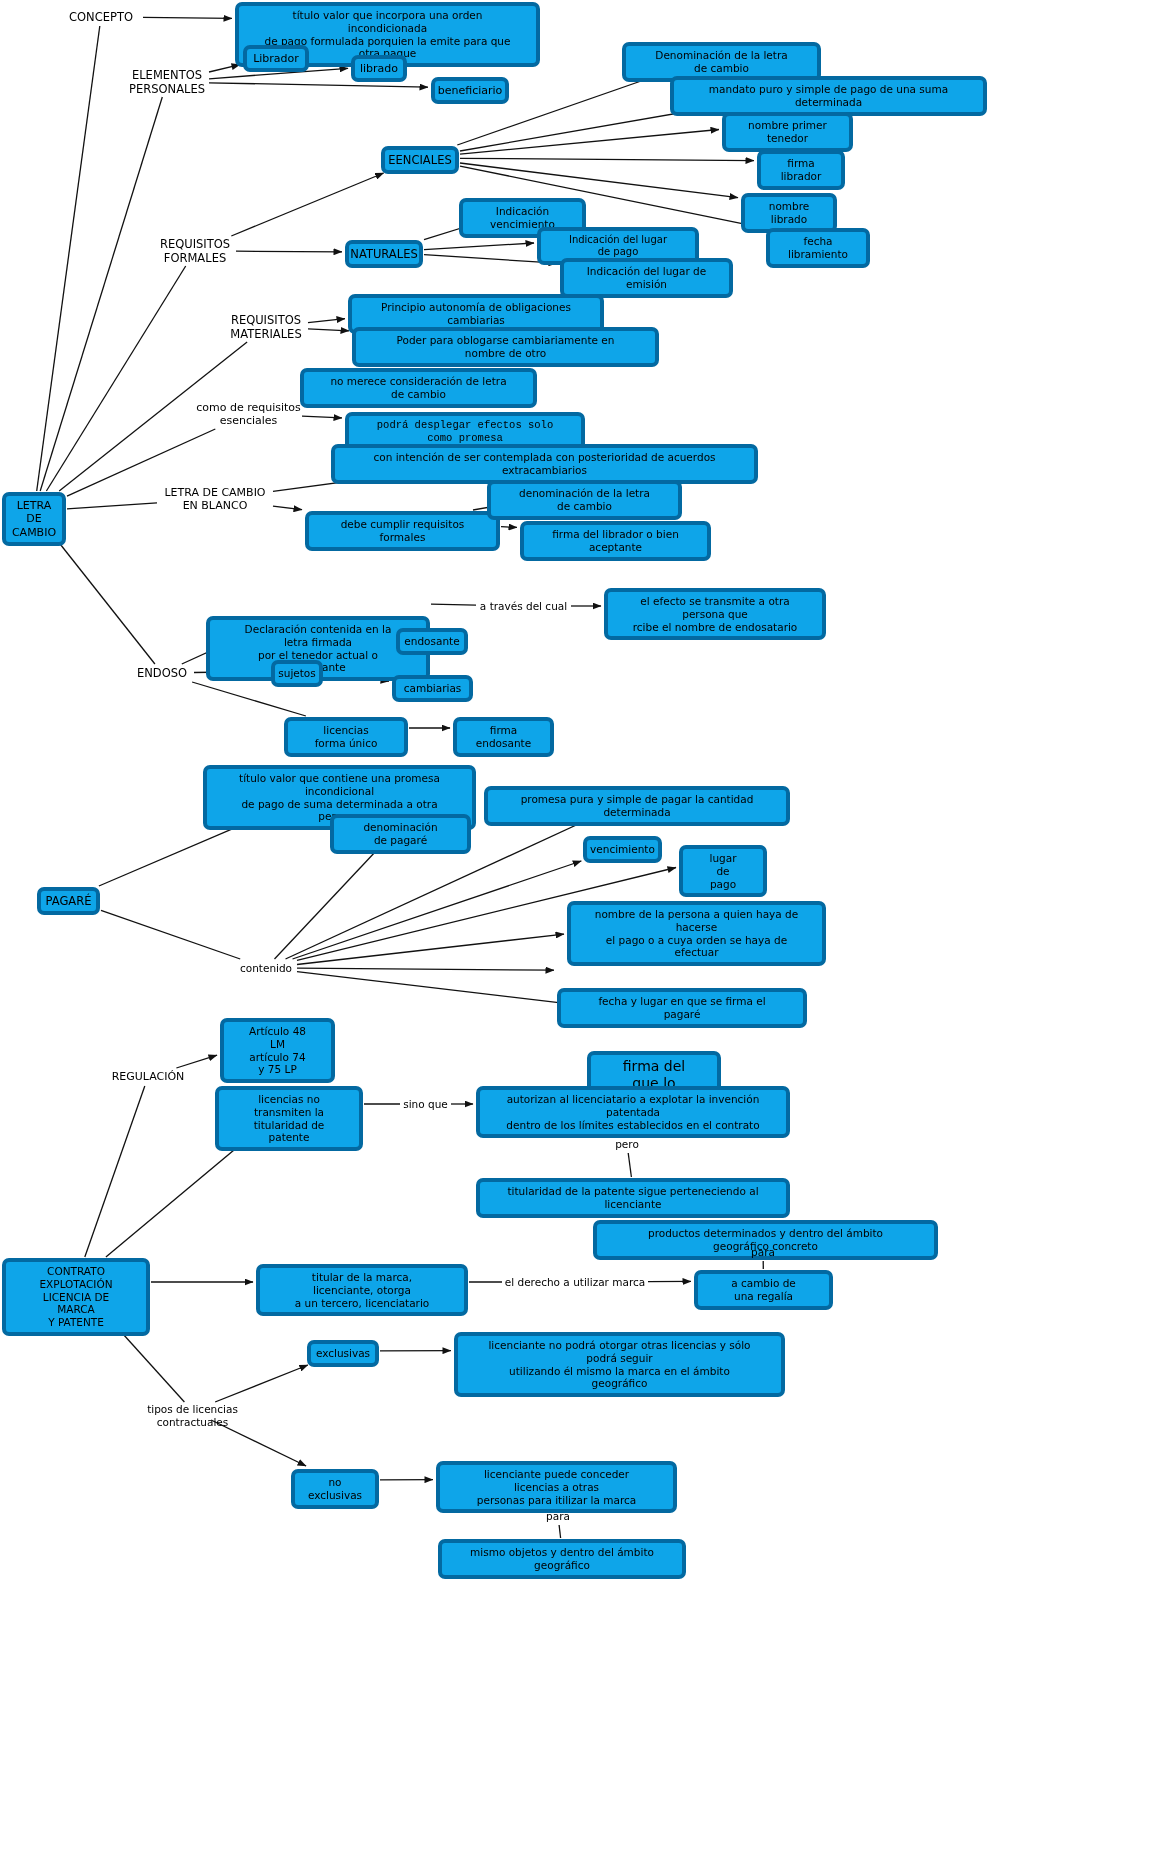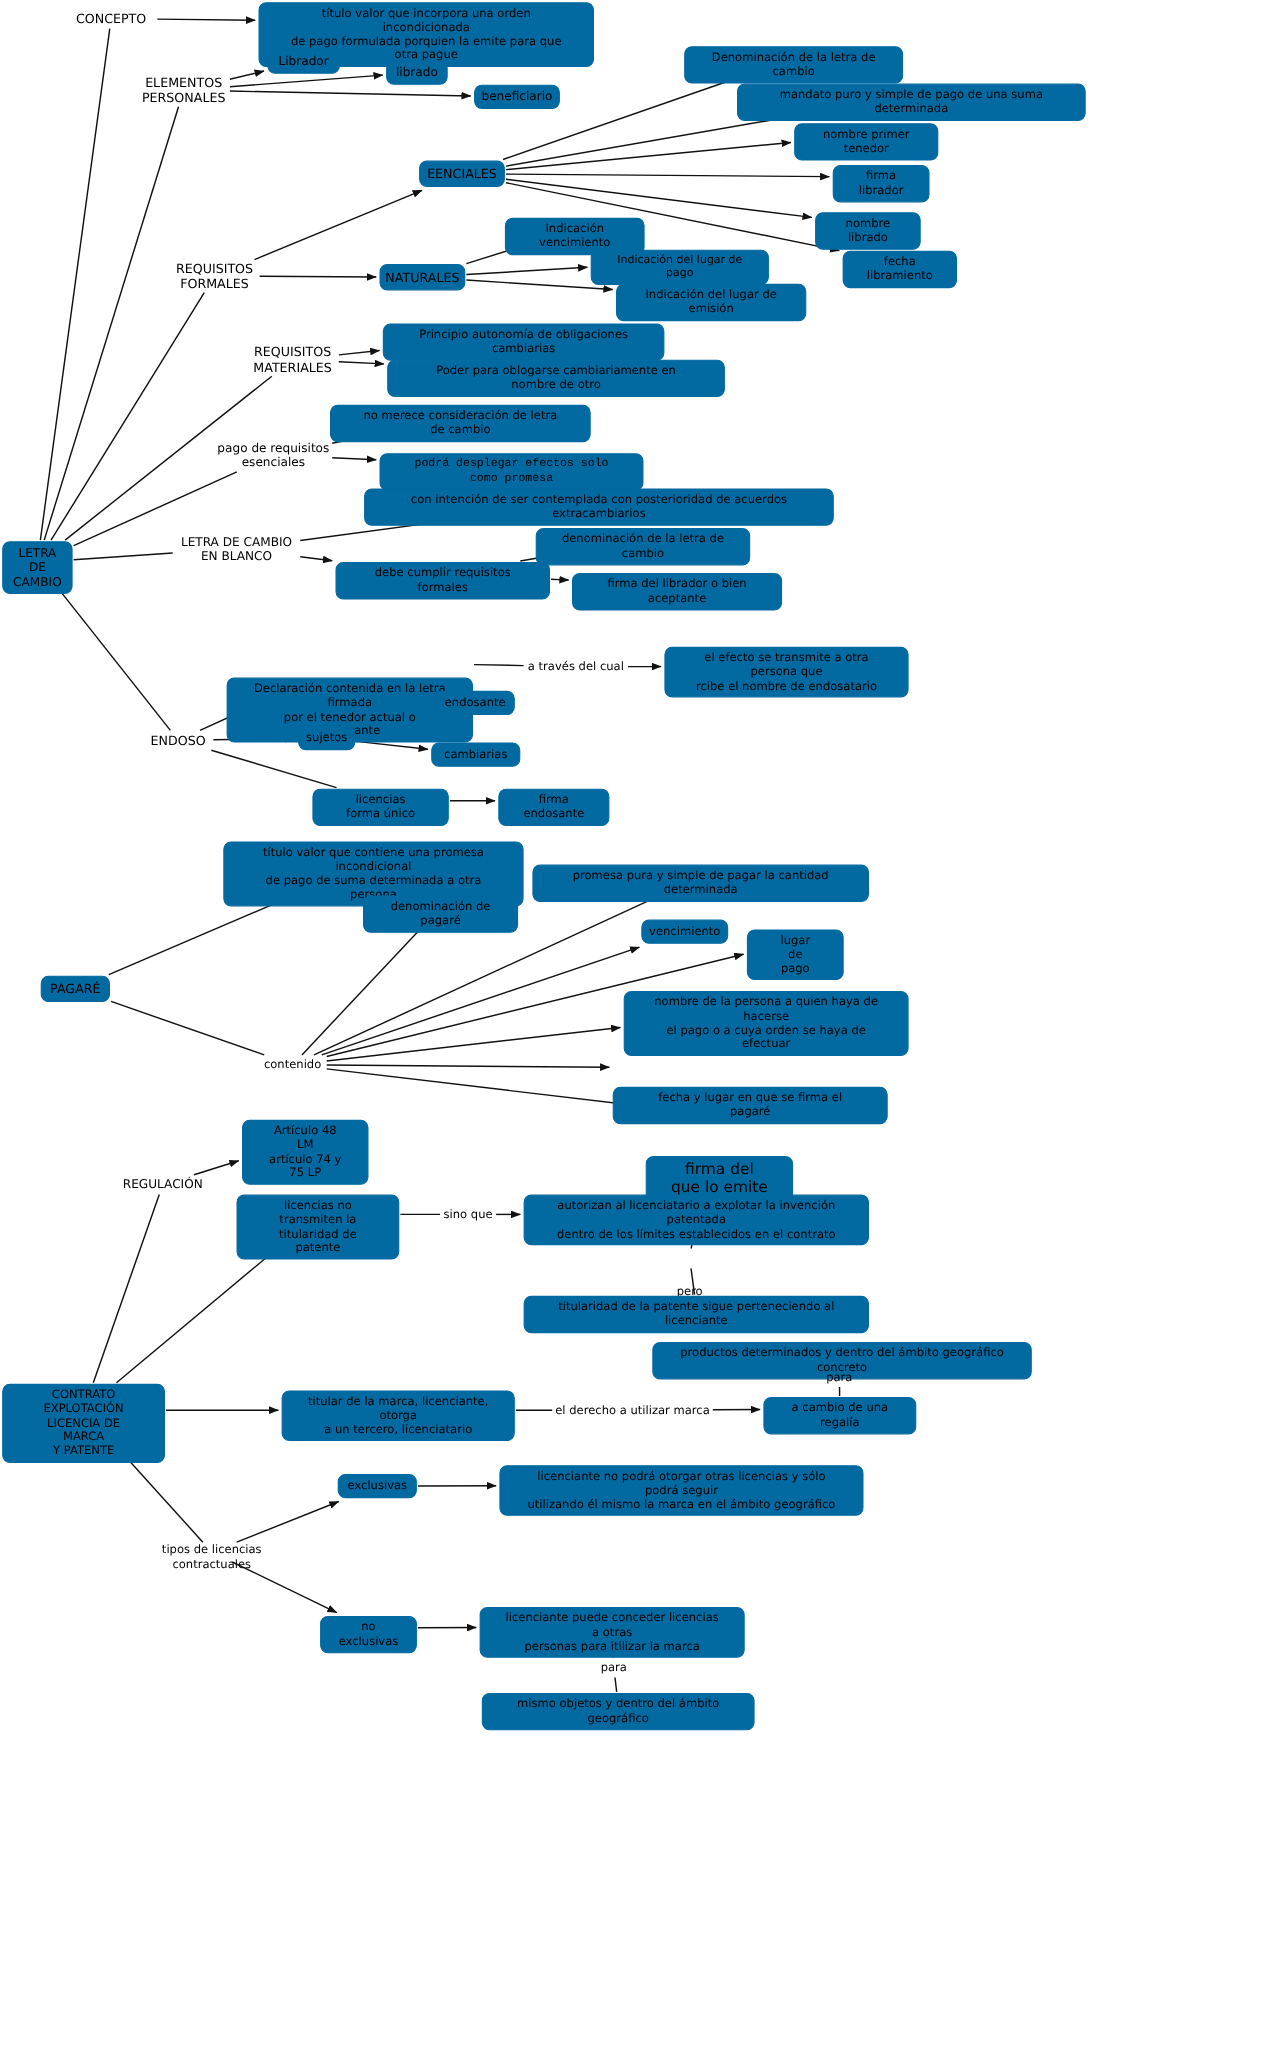--- a/index.html
+++ b/index.html
@@ -30,22 +30,22 @@
     box-sizing: border-box;
     display: flex;
     align-items: center;
     justify-content: center;
     text-align: center;
     line-height: 1.22;
     color: #000000;
     white-space: pre-line;
   }
   .node.box {
-    background: #0369a1;
-    border: 1px solid #0369a1;
+    background: #0ea5e9;
+    border: 4px solid #0369a1;
     border-radius: 7px;
     padding: 3px 22px;
   }
   .node.plain {
     background: transparent;
     border: none;
     padding: 0;
   }
 </style>
 </head>
@@ -148,21 +148,21 @@
       <div class="node plain" style="left: 155px; top: 237px; width: 80px; min-height: 28px; font-size: 11.5px;">REQUISITOS
 FORMALES</div>
       <div class="node box" style="left: 345px; top: 240px; width: 78px; min-height: 24px; font-size: 11.5px;">NATURALES</div>
       <div class="node box" style="left: 459px; top: 198px; width: 127px; min-height: 22px; font-size: 10.5px;">Indicación vencimiento</div>
       <div class="node box" style="left: 537px; top: 227px; width: 162px; min-height: 22px; font-size: 10px;">Indicación del lugar de pago</div>
       <div class="node box" style="left: 560px; top: 258px; width: 173px; min-height: 22px; font-size: 10.5px;">Indicación del lugar de emisión</div>
       <div class="node plain" style="left: 225px; top: 313px; width: 82px; min-height: 28px; font-size: 11.5px;">REQUISITOS
 MATERIALES</div>
       <div class="node box" style="left: 348px; top: 294px; width: 256px; min-height: 22px; font-size: 10.5px;">Principio autonomía de obligaciones cambiarias</div>
       <div class="node box" style="left: 352px; top: 327px; width: 307px; min-height: 22px; font-size: 10.5px;">Poder para oblogarse cambiariamente en nombre de otro</div>
-      <div class="node plain" style="left: 196px; top: 400px; width: 105px; min-height: 28px; font-size: 11px;">pago de requisitos
+      <div class="node plain" style="left: 196px; top: 400px; width: 105px; min-height: 28px; font-size: 11px;">como de requisitos
 esenciales</div>
       <div class="node box" style="left: 300px; top: 368px; width: 237px; min-height: 22px; font-size: 10.5px;">no merece consideración de letra de cambio</div>
       <div class="node box" style="left: 345px; top: 412px; width: 240px; min-height: 22px; font-size: 10.5px; font-family: Liberation Mono, monospace;">podrá desplegar efectos solo como promesa</div>
       <div class="node plain" style="left: 158px; top: 485px; width: 114px; min-height: 28px; font-size: 11px;">LETRA DE CAMBIO
 EN BLANCO</div>
       <div class="node box" style="left: 331px; top: 444px; width: 427px; min-height: 22px; font-size: 10.5px;">con intención de ser contemplada con posterioridad de acuerdos extracambiarios</div>
       <div class="node box" style="left: 305px; top: 511px; width: 195px; min-height: 22px; font-size: 10.5px;">debe cumplir requisitos formales</div>
       <div class="node box" style="left: 487px; top: 480px; width: 195px; min-height: 22px; font-size: 10.5px;">denominación de la letra de cambio</div>
       <div class="node box" style="left: 520px; top: 521px; width: 191px; min-height: 22px; font-size: 10.5px;">firma del librador o bien aceptante</div>
       <div class="node plain" style="left: 131px; top: 665px; width: 62px; min-height: 16px; font-size: 11.5px;">ENDOSO</div>
@@ -192,21 +192,21 @@
 LICENCIA DE MARCA
 Y PATENTE</div>
       <div class="node plain" style="left: 104px; top: 1069px; width: 88px; min-height: 16px; font-size: 11px;">REGULACIÓN</div>
       <div class="node box" style="left: 220px; top: 1018px; width: 115px; min-height: 36px; font-size: 10.5px;">Artículo 48 LM
 artículo 74 y 75 LP</div>
       <div class="node box" style="left: 215px; top: 1086px; width: 148px; min-height: 36px; font-size: 10.5px;">licencias no transmiten la
 titularidad de patente</div>
       <div class="node plain" style="left: 401px; top: 1096px; width: 49px; min-height: 16px; font-size: 10.5px;">sino que</div>
       <div class="node box" style="left: 476px; top: 1086px; width: 314px; min-height: 36px; font-size: 10.5px;">autorizan al licenciatario a explotar la invención patentada
 dentro de los límites establecidos en el contrato</div>
-      <div class="node plain" style="left: 612px; top: 1136px; width: 30px; min-height: 16px; font-size: 10.5px; margin-top: 30px;">pero</div>
+      <div class="node plain" style="left: 612px; top: 1136px; width: 30px; min-height: 16px; font-size: 10.5px;">pero</div>
       <div class="node box" style="left: 476px; top: 1178px; width: 314px; min-height: 22px; font-size: 10.5px;">titularidad de la patente sigue perteneciendo al licenciante</div>
       <div class="node box" style="left: 593px; top: 1220px; width: 345px; min-height: 22px; font-size: 10.5px;">productos determinados y dentro del ámbito geográfico concreto</div>
       <div class="node plain" style="left: 748px; top: 1244px; width: 30px; min-height: 16px; font-size: 10.5px;">para</div>
       <div class="node box" style="left: 256px; top: 1264px; width: 212px; min-height: 36px; font-size: 10.5px;">titular de la marca, licenciante, otorga
 a un tercero, licenciatario</div>
       <div class="node plain" style="left: 503px; top: 1274px; width: 144px; min-height: 16px; font-size: 10.5px;">el derecho a utilizar marca</div>
       <div class="node box" style="left: 694px; top: 1270px; width: 139px; min-height: 22px; font-size: 10.5px;">a cambio de una regalía</div>
       <div class="node plain" style="left: 110px; top: 1403px; width: 165px; min-height: 16px; font-size: 10.5px;">tipos de licencias contractuales</div>
       <div class="node box" style="left: 307px; top: 1340px; width: 72px; min-height: 22px; font-size: 10.5px;">exclusivas</div>
       <div class="node box" style="left: 454px; top: 1332px; width: 331px; min-height: 36px; font-size: 10.5px;">licenciante no podrá otorgar otras licencias y sólo podrá seguir

